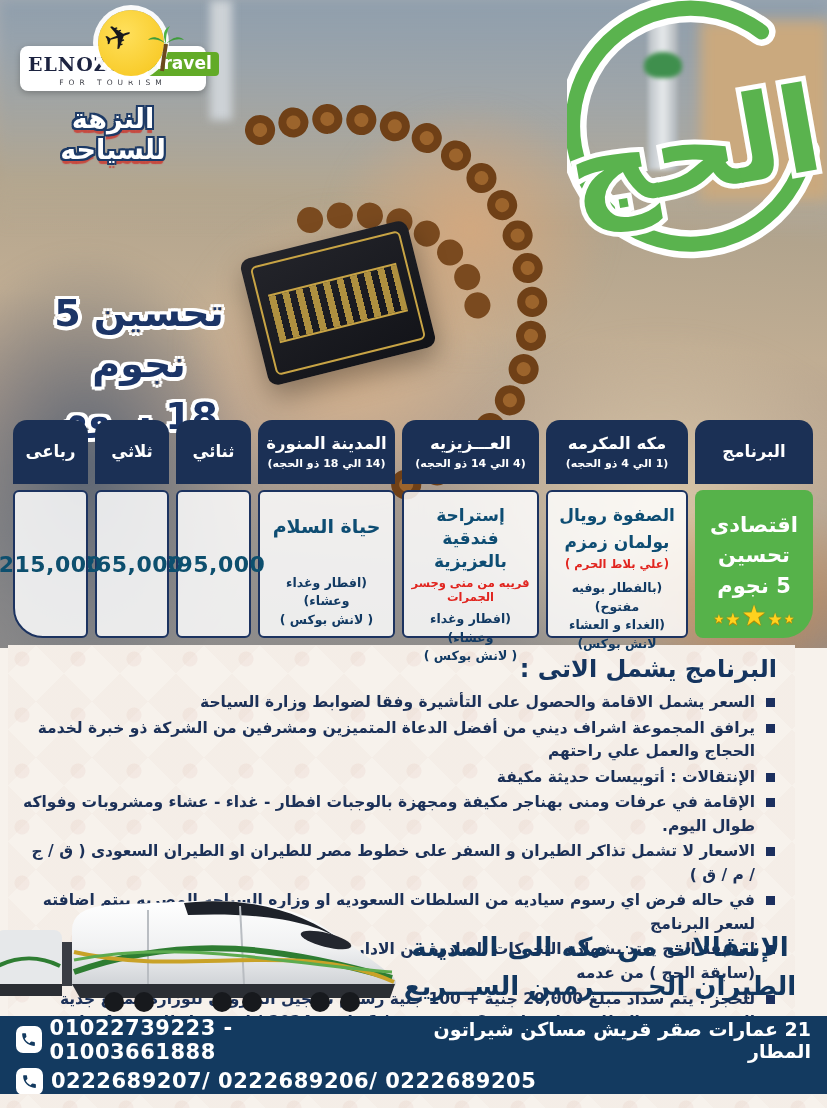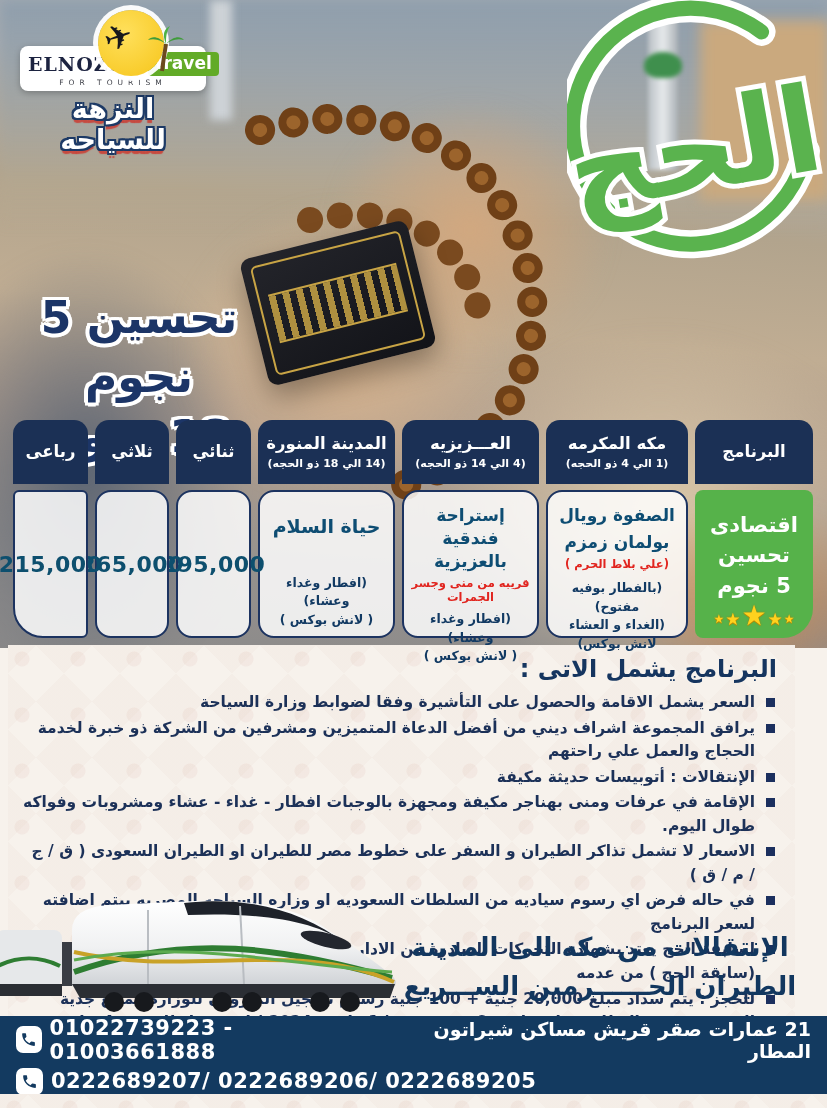--- a/index.html
+++ b/index.html
@@ -32,42 +32,42 @@
   .logo{position:absolute;left:20px;top:46px;width:186px;z-index:5;}
   .sun{position:absolute;left:78px;top:-36px;width:66px;height:66px;border-radius:50%;
        background:radial-gradient(circle at 40% 35%,#ffe05c,#f6c51a);box-shadow:0 0 0 5px rgba(255,255,255,.95);}
   .plane{position:absolute;left:6px;top:10px;font-size:34px;color:#17181c;transform:rotate(-18deg);line-height:1;}
   .palm-svg{position:absolute;left:126px;top:-20px;}
   .logo-card{position:relative;background:#fff;border-radius:8px;padding:6px 8px 4px;box-shadow:0 2px 6px rgba(0,0,0,.25);}
   .logo-row{display:flex;align-items:center;gap:5px;}
   .logo-en{font-family:"DejaVu Serif","Liberation Serif",serif;font-weight:700;font-size:19px;letter-spacing:1px;color:#1c2340;}
   .logo-travel{background:#62ab27;color:#fff;font-weight:700;font-size:17px;padding:1px 7px 3px;border-radius:4px;}
   .logo-tagline{font-size:7.5px;letter-spacing:5px;color:#40424a;text-align:center;margin-top:2px;}
-  .logo-ar{direction:rtl;text-align:center;margin-top:2px;font-size:27px;font-weight:800;color:#fff;
+  .logo-ar{direction:rtl;text-align:center;margin-top:12px;font-size:27px;font-weight:800;color:#fff;
            text-shadow:-2px -2px 0 #1d3a66,2px -2px 0 #1d3a66,-2px 2px 0 #1d3a66,2px 2px 0 #1d3a66,
                        0 -2px 0 #1d3a66,0 2px 0 #1d3a66,-2px 0 0 #1d3a66,2px 0 0 #1d3a66,0 5px 1px rgba(203,58,48,.85);}
 
   
   .calligraphy{position:absolute;right:0;top:0;z-index:4;}
 
   
   .hero-title{position:absolute;left:14px;top:288px;width:250px;z-index:5;direction:rtl;text-align:center;
-              font-weight:800;color:#1c3567;font-size:44px;line-height:1.35;
+              font-weight:800;color:#1c3567;font-size:38px;line-height:1.35;
               text-shadow:-3px -3px 0 #fff,3px -3px 0 #fff,-3px 3px 0 #fff,3px 3px 0 #fff,
                           0 -3px 0 #fff,0 4px 0 #fff,-4px 0 0 #fff,4px 0 0 #fff;}
 
   
   .pkg-table{position:absolute;left:13px;top:420px;width:800px;z-index:6;direction:rtl;}
   .thead,.tbody{display:flex;gap:7px;}
   .th{background:#1b3055;color:#fff;border-radius:14px 14px 0 0;height:64px;
       display:flex;flex-direction:column;align-items:center;justify-content:center;}
   .th .t{font-size:16.5px;font-weight:800;line-height:1.2;}
   .th .s{font-size:11px;font-weight:700;margin-top:3px;}
   .tbody{margin-top:6px;}
-  .td{background:rgba(255,255,255,.84);border:2px solid #1c3360;border-radius:16px;height:148px;
+  .td{background:rgba(255,255,255,.84);border:2px solid #1c3360;border-radius:6px;height:148px;
       box-sizing:border-box;display:flex;flex-direction:column;align-items:center;text-align:center;padding:8px 4px;}
   .c-program{width:118px;} .c-makkah{width:142px;} .c-azizia{width:137px;} .c-madinah{width:137px;}
   .c-double{width:75px;} .c-triple{width:74px;} .c-quad{width:75px;}
   .td.program{background:#56b24a;border:none;border-radius:8px 8px 8px 8px;border-bottom-left-radius:8px;
               border-radius:8px 8px 30px 8px;color:#fff;position:relative;padding-top:20px;}
   .td.program .pl{font-size:21px;font-weight:800;line-height:1.45;}
   .stars{position:absolute;bottom:8px;left:0;width:100%;display:flex;align-items:center;justify-content:center;gap:1px;direction:ltr;}
   .stars span{color:#ffd21e;text-shadow:0 1px 0 #c08a00,0 0 2px #a97700;line-height:1;}
   .st-s{font-size:12px;} .st-m{font-size:17px;} .st-l{font-size:28px;margin-top:-6px;}
   .cell-title{color:#0e4d73;font-weight:800;font-size:17px;line-height:1.35;margin-top:4px;}

